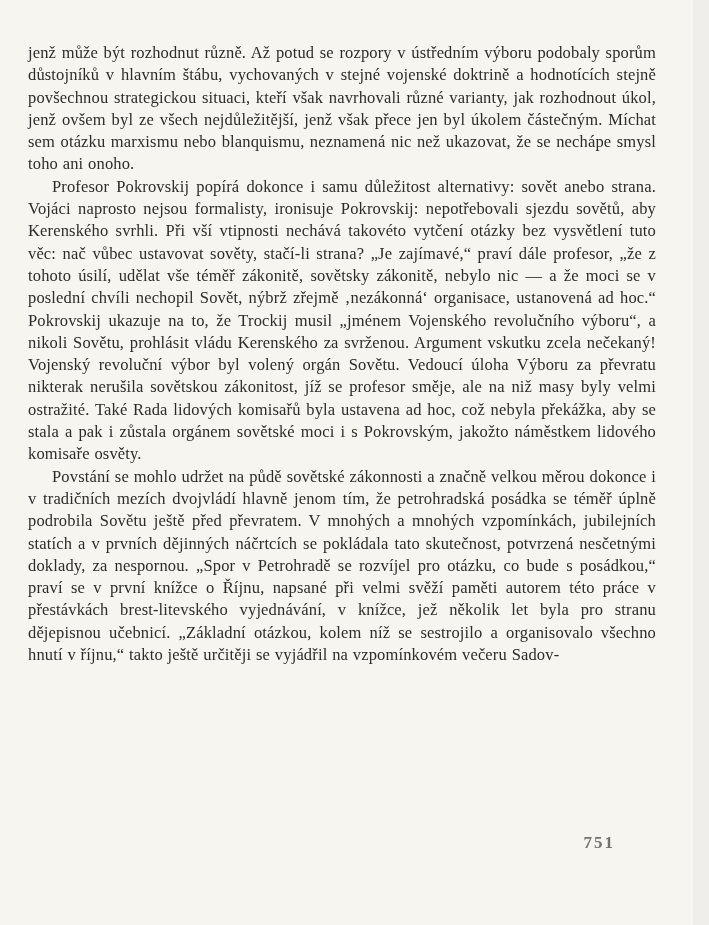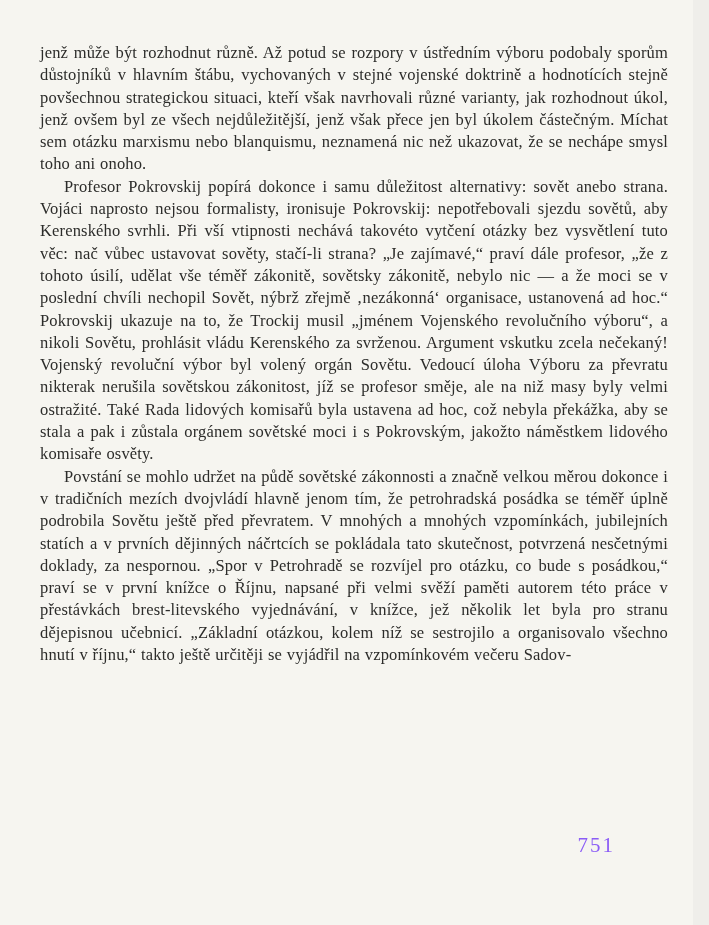--- a/index.html
+++ b/index.html
@@ -12,21 +12,21 @@
     height: 925px;
     overflow: hidden;
     font-family: "Liberation Serif", "DejaVu Serif", serif;
     color: #2c2c2a;
   }
   .book-page {
     box-sizing: border-box;
     width: 693px;
     height: 925px;
     background: #f6f5f0;
-    padding: 42px 41px 0 40px;
+    padding: 42px 41px 0 28px;
     position: relative;
   }
   .text-block {
     width: 628px;
   }
   .para {
     margin: 0;
     text-align: justify;
     font-size: 16.5px;
     line-height: 22.3px;
@@ -35,24 +35,24 @@
     word-spacing: 0.5px;
     hyphens: auto;
   }
   .para.no-indent {
     text-indent: 0;
   }
   .page-number {
     position: absolute;
     right: 78px;
     top: 833px;
-    font-size: 21px;
-    font-weight: normal;
+    font-size: 17px;
+    font-weight: bold;
     letter-spacing: 2px;
-    color: #8b5cf6;
+    color: #737373;
   }
 </style>
 </head>
 <body>
 
 <div class="book-page">
   <div class="text-block">
     <p class="para no-indent">jenž může být rozhodnut různě. Až potud se rozpory v ústředním výboru podobaly sporům důstojníků v hlavním štábu, vychovaných v stejné vojenské doktrině a hodnotících stejně povšechnou strategickou situaci, kteří však navrhovali různé varianty, jak rozhodnout úkol, jenž ovšem byl ze všech nejdůležitější, jenž však přece jen byl úkolem částečným. Míchat sem otázku marxismu nebo blanquismu, neznamená nic než ukazovat, že se nechápe smysl toho ani onoho.</p>
     <p class="para">Profesor Pokrovskij popírá dokonce i samu důležitost alternativy: sovět anebo strana. Vojáci naprosto nejsou formalisty, ironisuje Pokrovskij: nepotřebovali sjezdu sovětů, aby Kerenského svrhli. Při vší vtipnosti nechává takovéto vytčení otázky bez vysvětlení tuto věc: nač vůbec ustavovat sověty, stačí-li strana? „Je zajímavé,“ praví dále profesor, „že z tohoto úsilí, udělat vše téměř zákonitě, sovětsky zákonitě, nebylo nic — a že moci se v poslední chvíli nechopil Sovět, nýbrž zřejmě ‚nezákonná‘ organisace, ustanovená ad hoc.“ Pokrovskij ukazuje na to, že Trockij musil „jménem Vojenského revolučního výboru“, a nikoli Sovětu, prohlásit vládu Kerenského za svrženou. Argument vskutku zcela nečekaný! Vojenský revoluční výbor byl volený orgán Sovětu. Vedoucí úloha Výboru za převratu nikterak nerušila sovětskou zákonitost, jíž se profesor směje, ale na niž masy byly velmi ostražité. Také Rada lidových komisařů byla ustavena ad hoc, což nebyla překážka, aby se stala a pak i zůstala orgánem sovětské moci i s Pokrovským, jakožto náměstkem lidového komisaře osvěty.</p>
     <p class="para">Povstání se mohlo udržet na půdě sovětské zákonnosti a značně velkou měrou dokonce i v tradičních mezích dvojvládí hlavně jenom tím, že petrohradská posádka se téměř úplně podrobila Sovětu ještě před převratem. V mnohých a mnohých vzpomínkách, jubilejních statích a v prvních dějinných náčrtcích se pokládala tato skutečnost, potvrzená nesčetnými doklady, za nespornou. „Spor v Petrohradě se rozvíjel pro otázku, co bude s posádkou,“ praví se v první knížce o Říjnu, napsané při velmi svěží paměti autorem této práce v přestávkách brest-litevského vyjednávání, v knížce, jež několik let byla pro stranu dějepisnou učebnicí. „Základní otázkou, kolem níž se sestrojilo a organisovalo všechno hnutí v říjnu,“ takto ještě určitěji se vyjádřil na vzpomínkovém večeru Sadov-</p>

